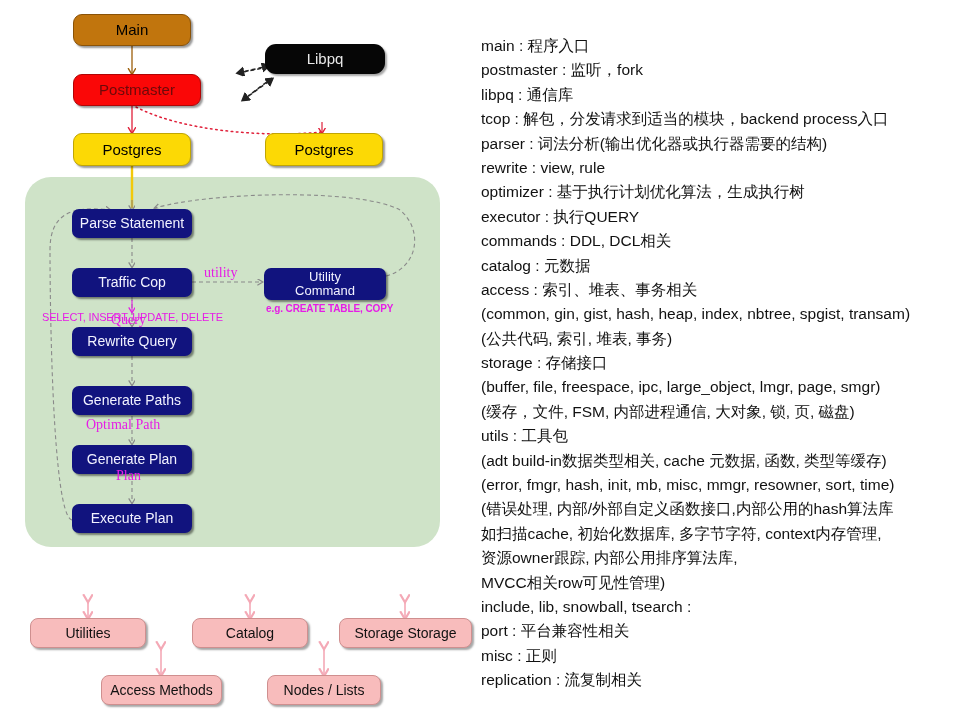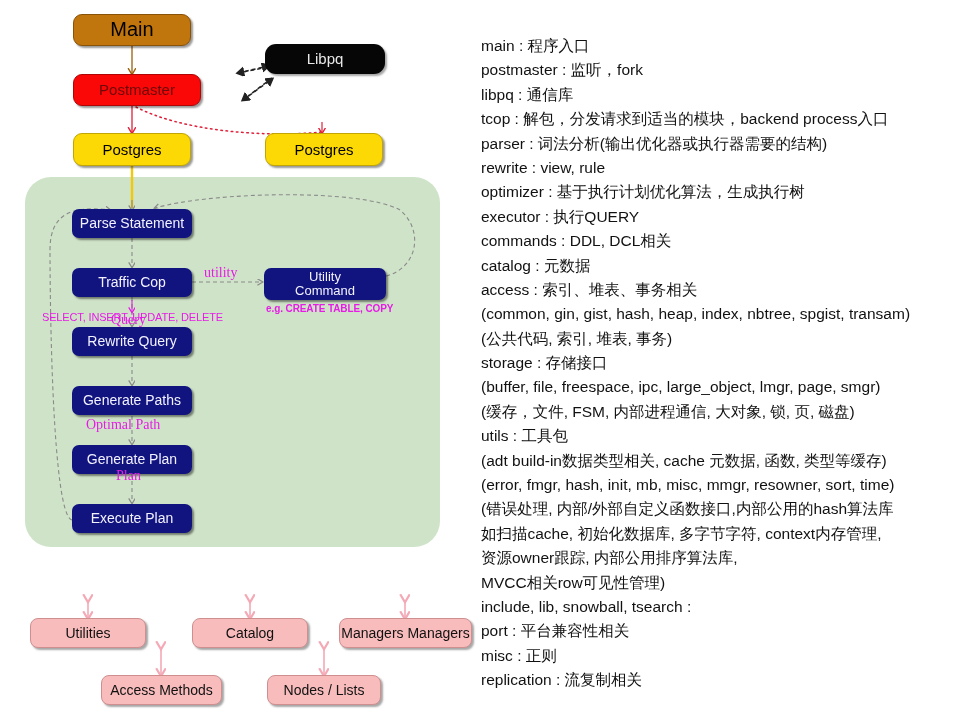--- a/index.html
+++ b/index.html
@@ -42,21 +42,21 @@
     text-align: center;
     border-radius: 9px;
     line-height: 1.06;
     white-space: pre-line;
     user-select: none;
   }
 
   .node-main {
     background: #c1750d;
     color: #000000;
-    font-size: 20px;
+    font-size: 15px;
     border: 1px solid #8a5207;
     box-shadow: 2px 2px 2px rgba(0,0,0,.40);
   }
   .node-postmaster {
     background: #fa0707;
     color: #6b0a0a;
     font-size: 15px;
     border: 1px solid #b00505;
     box-shadow: 2px 2px 2px rgba(0,0,0,.40);
   }
@@ -233,21 +233,21 @@
   <div class="elabel elabel-small" style="left:266px; top:303px;">e.g. CREATE TABLE, COPY</div>
 
   <div class="elabel elabel-serif" style="left:86px;  top:417px;">Optimal Path</div>
 
   <div class="elabel elabel-serif" style="left:116px; top:468px;">Plan</div>
 
   <div class="node node-support" style="left:192px; top:618px; width:116px; height:30px;">Catalog</div>
 
   <div class="node node-support" style="left:30px;  top:618px; width:116px; height:30px;">Utilities</div>
 
-  <div class="node node-support" style="left:339px; top:618px; width:133px; height:30px;">Managers Managers</div>
+  <div class="node node-support" style="left:339px; top:618px; width:133px; height:30px;">Storage Storage</div>
 
   <div class="node node-support" style="left:101px; top:675px; width:121px; height:30px;">Access Methods</div>
 
   <div class="node node-support" style="left:267px; top:675px; width:114px; height:30px;">Nodes / Lists</div>
 
   <div id="legend">
     <div class="lline">main : 程序入口</div>
     <div class="lline">postmaster : 监听，fork</div>
     <div class="lline">libpq : 通信库</div>
     <div class="lline">tcop : 解包，分发请求到适当的模块，backend process入口</div>

